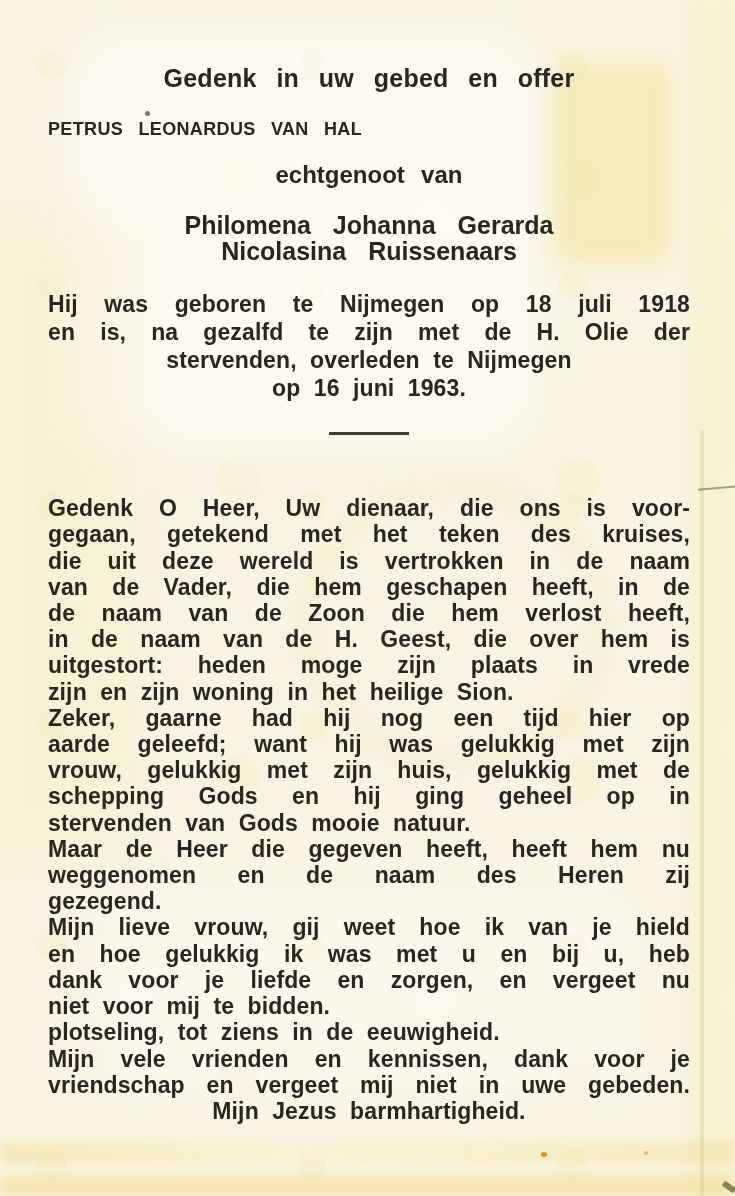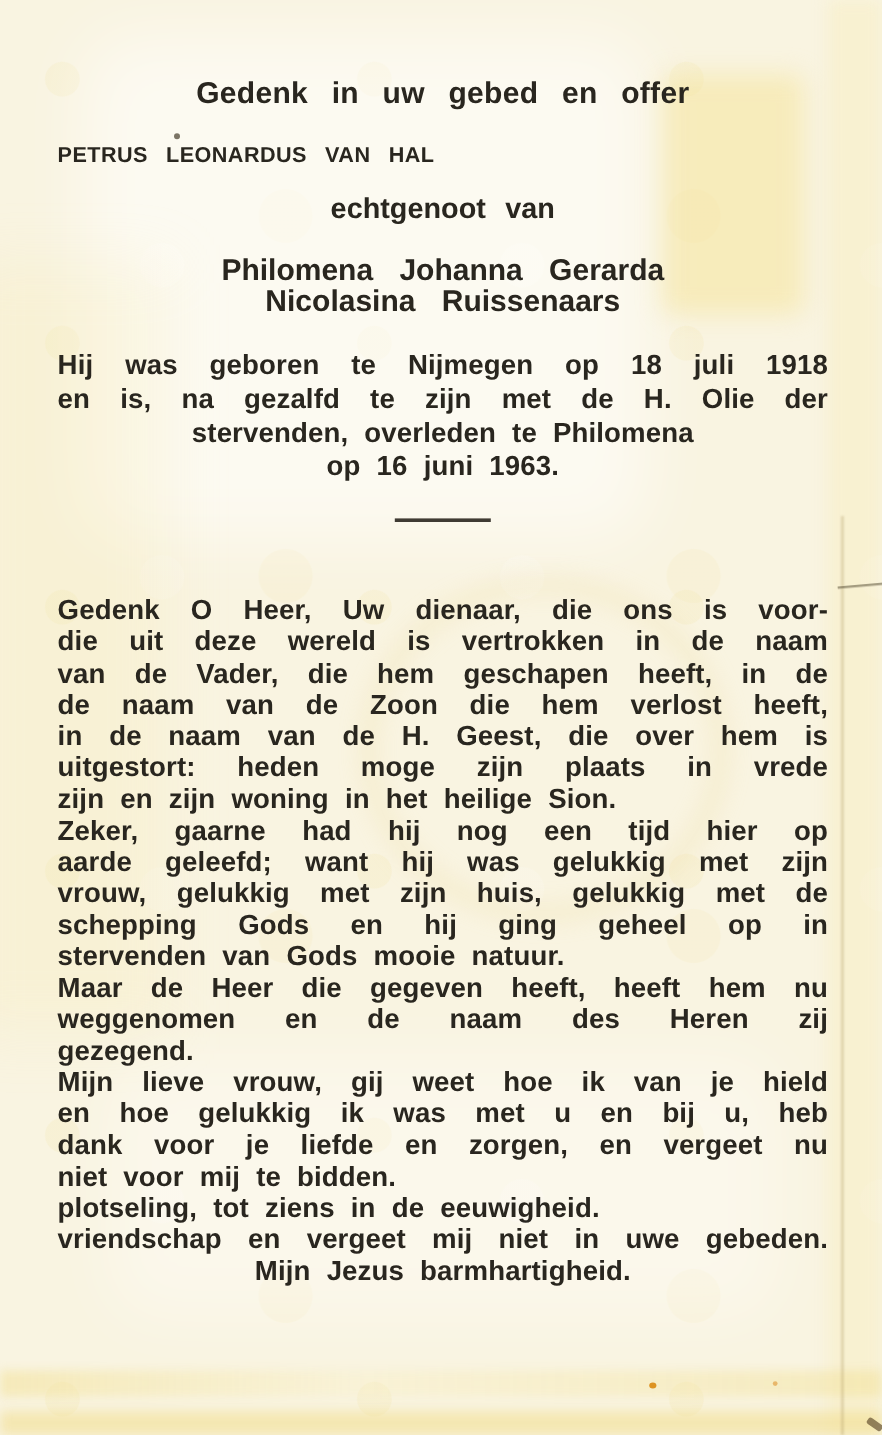--- a/index.html
+++ b/index.html
@@ -129,43 +129,45 @@
     <div class="dedication">Gedenk in uw gebed en offer</div>
     <div class="deceased-name">PETRUS LEONARDUS VAN HAL</div>
     <div class="relation">echtgenoot van</div>
     <div class="spouse">
       <div>Philomena Johanna Gerarda</div>
       <div>Nicolasina Ruissenaars</div>
     </div>
     <div class="vitals">
         <div class="tline j">Hij was geboren te Nijmegen op 18 juli 1918</div>
         <div class="tline j">en is, na gezalfd te zijn met de H. Olie der</div>
-        <div class="tline c">stervenden, overleden te Philomena</div>
+        <div class="tline c">stervenden, overleden te Nijmegen</div>
         <div class="tline c">op 16 juni 1963.</div>
       </div>
     <div class="divider"></div>
     <div class="prayer">
         <div class="tline j">Gedenk O Heer, Uw dienaar, die ons is voor-</div>
+        <div class="tline j">gegaan, getekend met het teken des kruises,</div>
         <div class="tline j">die uit deze wereld is vertrokken in de naam</div>
         <div class="tline j">van de Vader, die hem geschapen heeft, in de</div>
         <div class="tline j">de naam van de Zoon die hem verlost heeft,</div>
         <div class="tline j">in de naam van de H. Geest, die over hem is</div>
         <div class="tline j">uitgestort: heden moge zijn plaats in vrede</div>
         <div class="tline l">zijn en zijn woning in het heilige Sion.</div>
         <div class="tline j">Zeker, gaarne had hij nog een tijd hier op</div>
         <div class="tline j">aarde geleefd; want hij was gelukkig met zijn</div>
         <div class="tline j">vrouw, gelukkig met zijn huis, gelukkig met de</div>
         <div class="tline j">schepping Gods en hij ging geheel op in</div>
         <div class="tline l">stervenden van Gods mooie natuur.</div>
         <div class="tline j">Maar de Heer die gegeven heeft, heeft hem nu</div>
         <div class="tline j">weggenomen en de naam des Heren zij</div>
         <div class="tline l">gezegend.</div>
         <div class="tline j">Mijn lieve vrouw, gij weet hoe ik van je hield</div>
         <div class="tline j">en hoe gelukkig ik was met u en bij u, heb</div>
         <div class="tline j">dank voor je liefde en zorgen, en vergeet nu</div>
         <div class="tline l">niet voor mij te bidden.</div>
         <div class="tline l">plotseling, tot ziens in de eeuwigheid.</div>
+        <div class="tline j">Mijn vele vrienden en kennissen, dank voor je</div>
         <div class="tline j">vriendschap en vergeet mij niet in uwe gebeden.</div>
         <div class="tline c">Mijn Jezus barmhartigheid.</div>
       </div>
   </div>
 
 </div>
 
 </body></html>

